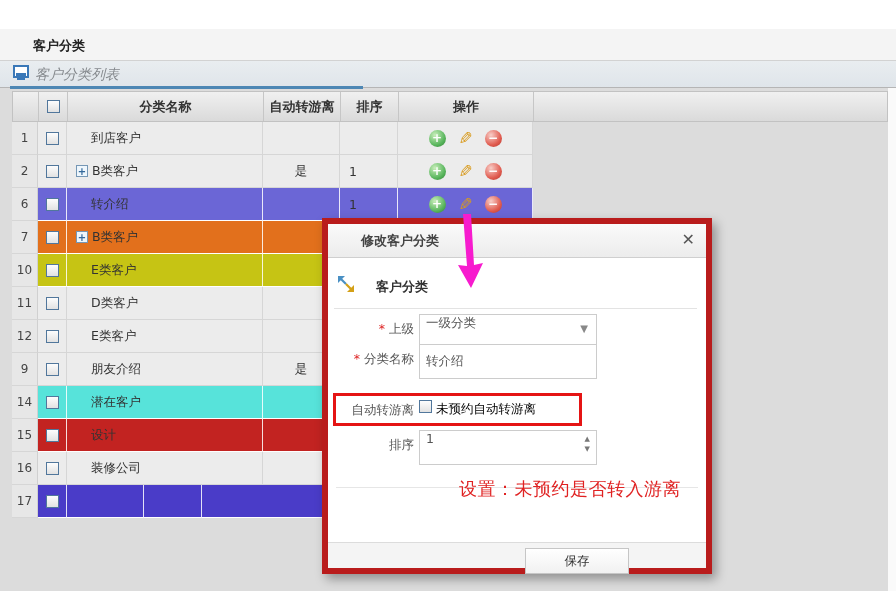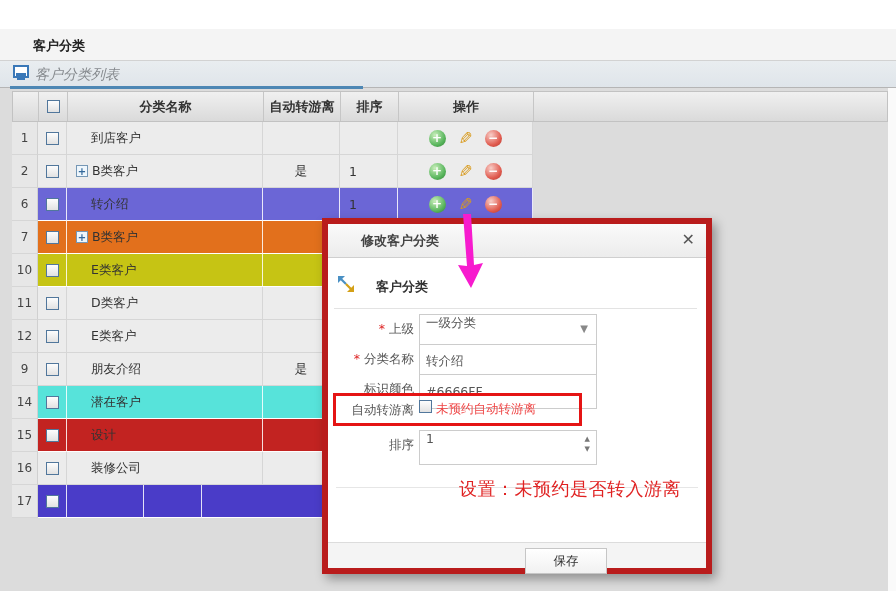--- a/index.html
+++ b/index.html
@@ -73,31 +73,31 @@
   .req::before { content:"* "; color:#d22; }
   .finput { position:absolute; left:91px; top:0; width:178px; height:35px; box-sizing:border-box;
             border:1px solid #ccc; background:#fff; font-size:12.5px; color:#555;
             display:flex; align-items:flex-start; padding-left:6px;
             font-family:"DejaVu Sans","Liberation Sans",sans-serif; }
   input.finput { display:block; line-height:26px; }
   .caret { position:absolute; right:8px; top:8px; color:#888; font-size:10px; }
   .spin { position:absolute; right:6px; color:#777; font-size:7px; line-height:7px; cursor:pointer; }
   .spin-up{top:5px} .spin-down{top:15px}
   .form-checkbox { position:absolute; left:91px; top:2px; }
-  .fcb-label { position:absolute; left:108px; top:3px; font-size:12.5px; color:#ef4444; white-space:nowrap; }
+  .fcb-label { position:absolute; left:108px; top:3px; font-size:12.5px; color:#000000; white-space:nowrap; }
 
   .red-rect { position:absolute; left:5px; top:169px; width:243px; height:27px; box-sizing:content-box;
               border:3px solid var(--hl,#e51414); z-index:5; pointer-events:none; }
   .ann-divider { position:absolute; left:8px; right:8px; top:263px; height:1px; background:#e6e6e6; }
   .ann-text { position:absolute; left:131px; top:253px; font-size:18px; color:#e02222; z-index:6;
               letter-spacing:.5px; white-space:nowrap; }
 
   .modal-footer { position:absolute; left:0; right:0; top:318px; bottom:0; background:#f4f4f4;
                   border-top:1px solid #dcdcdc; }
-  .btn { position:absolute; top:5px; width:82px; height:26px; box-sizing:border-box;
+  .btn { position:absolute; top:5px; width:104px; height:26px; box-sizing:border-box;
          background:linear-gradient(#ffffff,#f1f1f1); border:1px solid #c6c6c6; font-size:12.5px;
          color:#333; display:flex; align-items:center; justify-content:center; cursor:pointer; }
   .btn-save{left:197px} .btn-close{left:293px}
 
   .arrow-overlay { position:absolute; left:0; top:0; width:896px; height:591px; z-index:20; pointer-events:none; }
 </style>
 </head>
 <body>
 
 <div class="stage" style="--accent: #4d87b4; --hl: #e51414;">
@@ -308,24 +308,20 @@
         <span>一级分类</span>
         <span class="caret">▼</span>
       </div>
     </div>
 
     <div class="frow fr2">
       <span class="flabel req">分类名称</span>
       <input class="finput" type="text" value="转介绍" style="">
     </div>
 
-    <div class="frow fr3">
-      <span class="flabel">标识颜色</span>
-      <input class="finput" type="text" value="#6666FF" style="">
-    </div>
 
     <div class="frow fr4">
       <span class="flabel">自动转游离</span>
       <span class="checkbox form-checkbox"></span>
       <span class="fcb-label">未预约自动转游离</span>
     </div>
 
     <div class="frow fr5">
       <span class="flabel">排序</span>
       <div class="finput">

